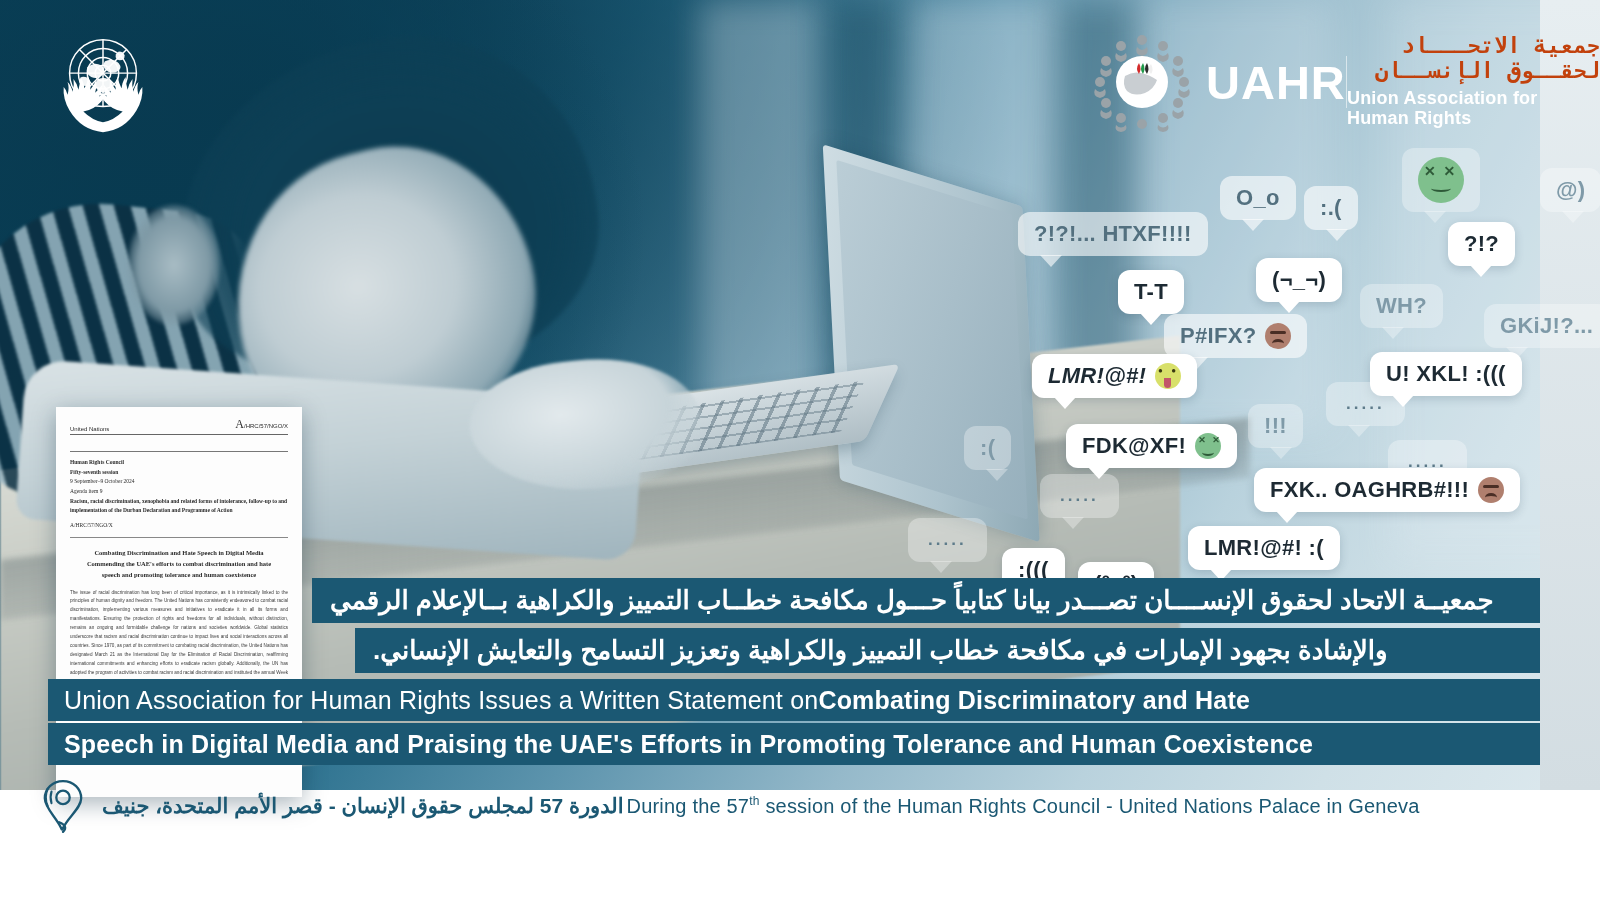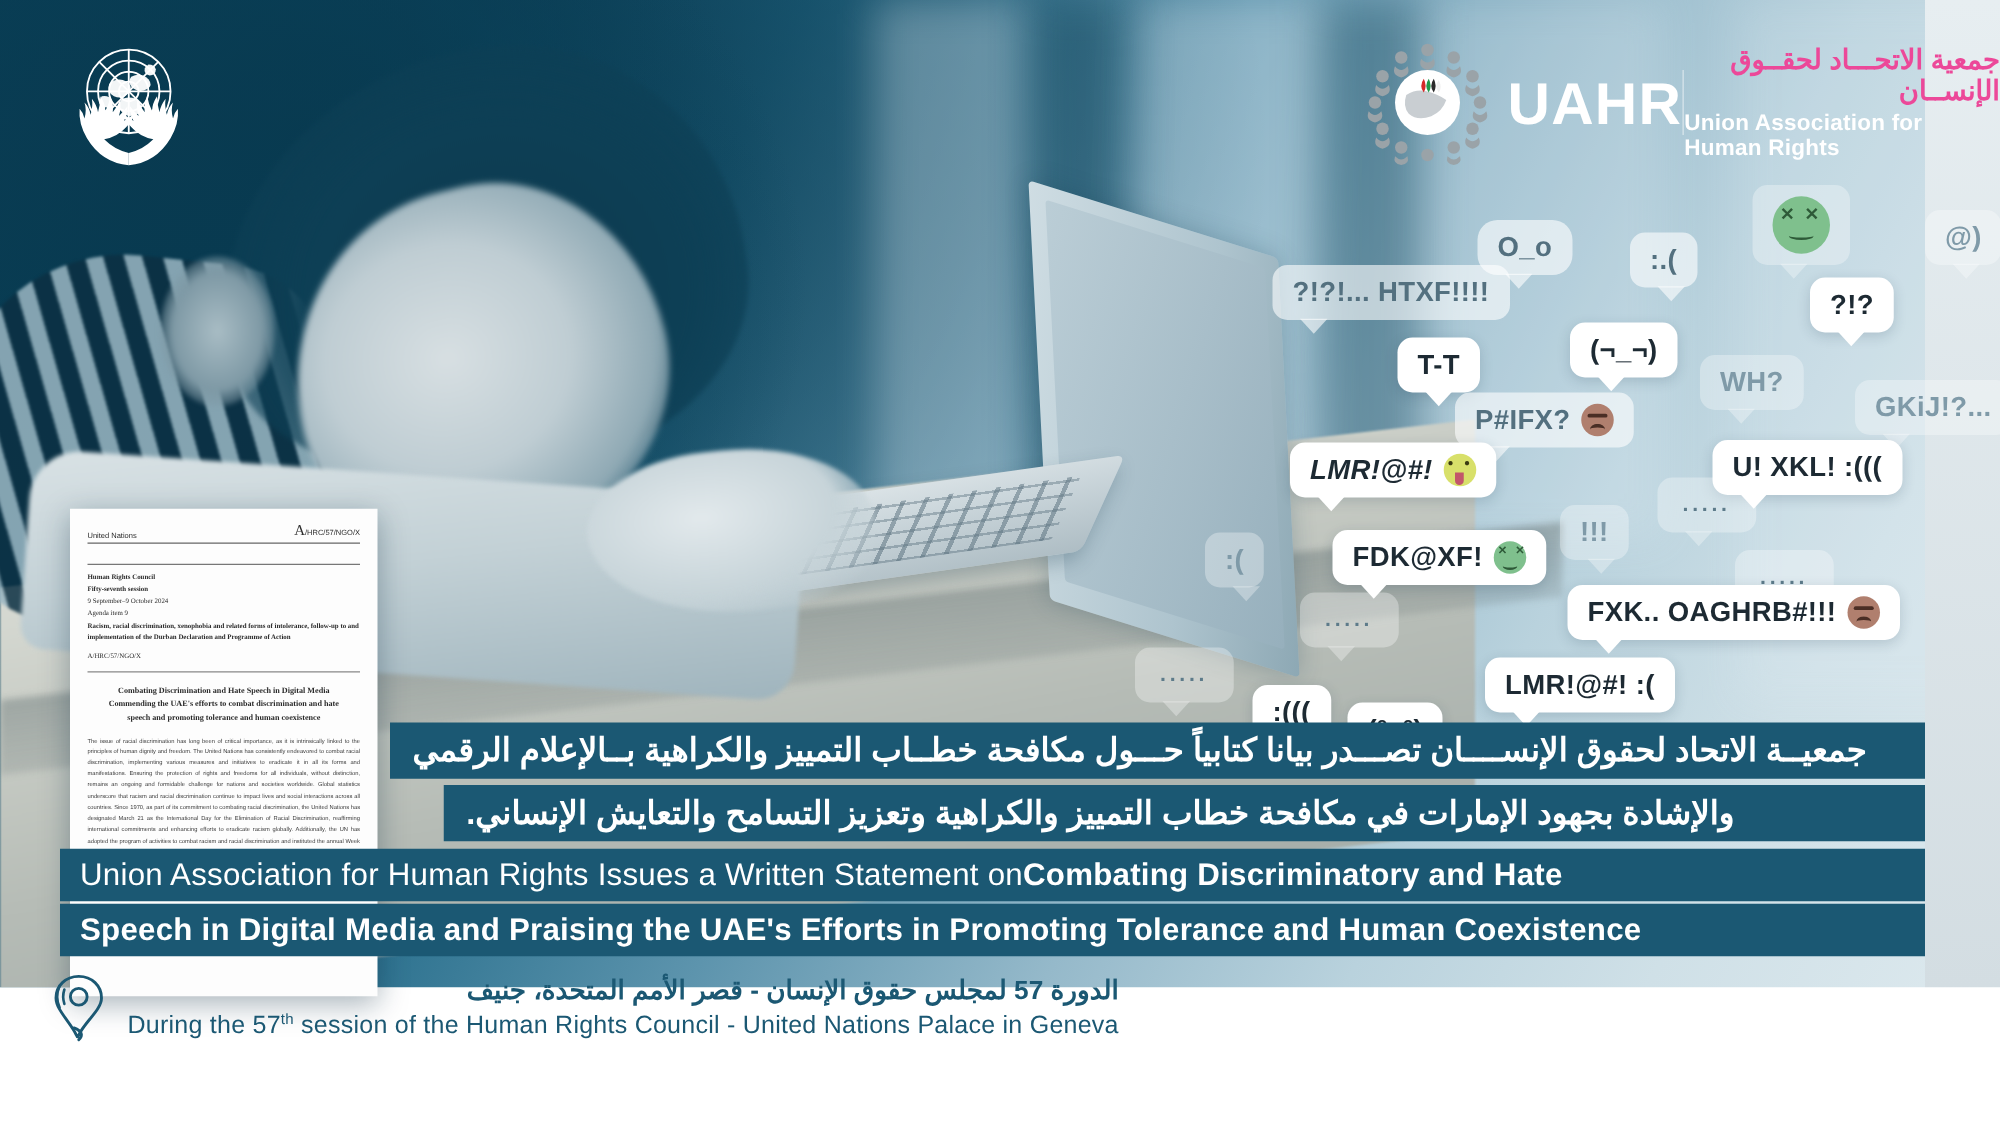--- a/index.html
+++ b/index.html
@@ -141,21 +141,21 @@
   
   .un-logo { position:absolute; left:44px; top:22px; width:118px; height:118px; }
 
   
   .uahr { position:absolute; left:1092px; top:30px; height:104px; display:flex; align-items:center; gap:14px; }
   .uahr-mark { width:100px; height:100px; position:relative; flex:0 0 auto; }
   .uahr-text { display:flex; align-items:center; }
   .uahr-ab { font-size:47px; font-weight:800; color:#ffffff; letter-spacing:1px; line-height:1; }
   .uahr-div { width:2px; height:52px; background:rgba(255,255,255,.55); }
   .uahr-names { display:flex; flex-direction:column; gap:2px; }
-  .uahr-ar { font-size:22px; color:#ec4899; font-weight:700; direction:rtl; letter-spacing:.5px; line-height:1.15; }
+  .uahr-ar { font-size:22px; color:#c2410c; font-weight:700; direction:rtl; letter-spacing:.5px; line-height:1.15;font-family:Liberation Mono, monospace; }
   .uahr-en { font-size:18px; color:#ffffff; font-weight:600; letter-spacing:.2px; line-height:1.15; }
 
   
   .doc {
     position:absolute; left:56px; top:407px; width:246px; height:390px;
     background:#fdfdfd; box-shadow:0 6px 22px rgba(10,40,60,.35);
     padding:10px 14px 0 14px; overflow:hidden; color:#2b2b2b;
   }
   .doc-hdr { display:flex; justify-content:space-between; align-items:flex-end;
              font-size:6px; border-bottom:1px solid #666; padding-bottom:2px; }
@@ -182,21 +182,21 @@
   .ar2 { left:355px; top:628px; width:1185px; }
   .bar-en { height:42px; padding:0 16px; font-size:25px; letter-spacing:.2px; }
   .en1 { left:48px; top:679px; width:1492px; }
   .en2 { left:48px; top:723px; width:1492px; }
   .en-b { font-weight:800; }
   .en-n { font-weight:400; }
 
   
   .footer { position:absolute; left:40px; top:778px; display:flex; align-items:center; gap:16px; }
   .pin { width:46px; height:56px; flex:0 0 auto; }
-  .foot-txt { display:flex; flex-direction:column; gap:3px; color:#1b5873; }
+  .foot-txt { display:flex; gap:3px; color:#1b5873;text-align:center; }
   .foot-ar { direction:rtl; font-size:21px; font-weight:600; letter-spacing:0; }
   .foot-en { font-size:20px; font-weight:500; letter-spacing:.2px; }
   .foot-en sup { font-size:12px; }
 
   
   .white-base { position:absolute; left:0; top:790px; width:1600px; height:110px; background:#ffffff; }
   .right-panel { position:absolute; left:1540px; top:0; width:60px; height:790px;
                  background:linear-gradient(180deg,#e7eef1,#d3dde2); }
 </style>
 </head>
@@ -229,21 +229,21 @@
 
     <div class="right-panel"></div>
   </div>
 
   <div class="white-base"></div>
 
   <div id="bubble-layer">
       <div class="bub frost" style="left: 1018px; top: 212px;">
         <span>?!?!... HTXF!!!!</span>
       </div>
-      <div class="bub frost" style="left: 1182px; top: 176px; border-radius: 16px;">
+      <div class="bub frost" style="left: 1220px; top: 176px;">
         <span>O_o</span>
       </div>
       <div class="bub frost" style="left: 1304px; top: 186px;">
         <span>:.(</span>
       </div>
       <div class="bub ghost" style="left: 1402px; top: 148px;">
         <span class="emo sick big"></span>
       </div>
       <div class="bub ghost" style="left: 1540px; top: 168px;">
         <span>@)</span>

